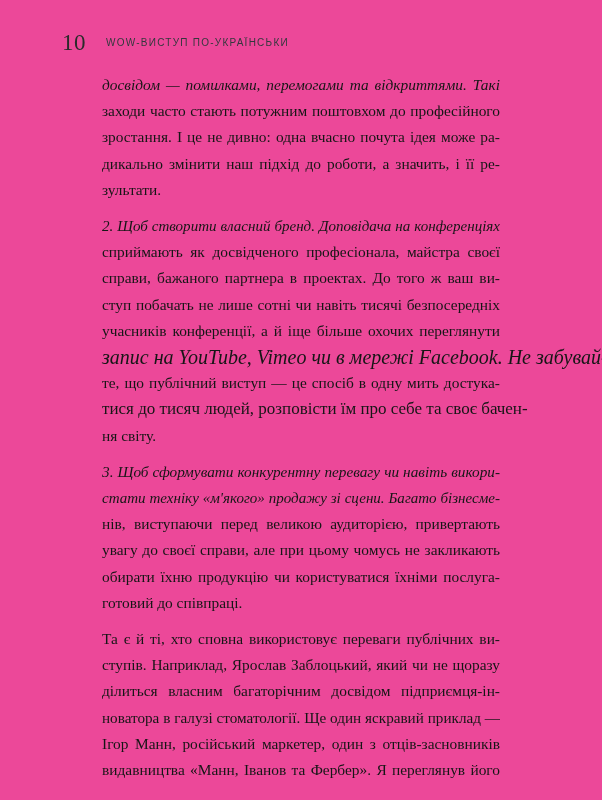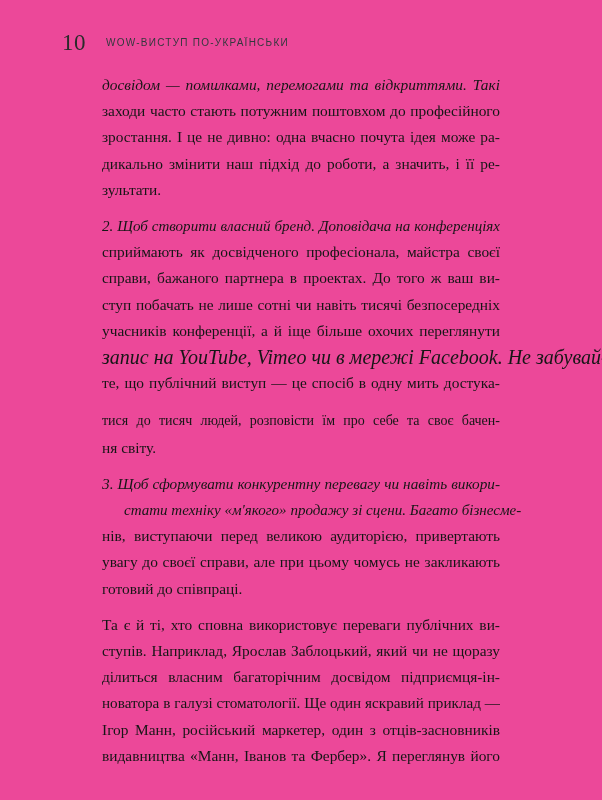--- a/index.html
+++ b/index.html
@@ -105,29 +105,30 @@
     </p>
 
     <p class="para">
       <span class="ln lead" style="font-size: 15.04px;">2. Щоб створити власний бренд. Доповідача на конференціях</span>
       <span class="ln" style="font-size: 15.4px;">сприймають як досвідченого професіонала, майстра своєї</span>
       <span class="ln" style="font-size: 15.4px;">справи, бажаного партнера в проектах. До того ж ваш ви-</span>
       <span class="ln" style="font-size: 15.4px;">ступ побачать не лише сотні чи навіть тисячі безпосередніх</span>
       <span class="ln" style="font-size: 15.4px;">учасників конференції, а й іще більше охочих переглянути</span>
       <span class="ln" style="font-size: 20px; font-style: italic;">запис на YouTube, Vimeo чи в мережі Facebook. Не забувай-</span>
       <span class="ln" style="font-size: 15.4px;">те, що публічний виступ — це спосіб в одну мить достука-</span>
-      <span class="ln" style="font-size: 14px; margin-top: 12px;">тися до тисяч людей, розповісти їм про себе та своє бачен-</span>
+      <span class="ln" style="font-size: 17px;">тися до тисяч людей, розповісти їм про себе та своє бачен-</span>
       <span class="ln last">ня світу.</span>
     </p>
 
     <p class="para">
       <span class="ln lead" style="font-size: 15.28px;">3. Щоб сформувати конкурентну перевагу чи навіть викори-</span>
-      <span class="ln" style="font-size: 15.04px; margin-left: 22px;"><i class="lead">стати техніку «м'якого» продажу зі сцени. Багато бізнесме-</i></span>
+      <span class="ln" style="font-size: 15.04px;"><i class="lead">стати техніку «м'якого» продажу зі сцени. Багато бізнесме-</i></span>
       <span class="ln" style="font-size: 15.4px;">нів, виступаючи перед великою аудиторією, привертають</span>
       <span class="ln" style="font-size: 15.4px;">увагу до своєї справи, але при цьому чомусь не закликають</span>
+      <span class="ln" style="font-size: 15.4px;">обирати їхню продукцію чи користуватися їхніми послуга-</span>
       <span class="ln last">готовий до співпраці.</span>
     </p>
 
     <p class="para">
       <span class="ln" style="font-size: 15.4px;">Та є й ті, хто сповна використовує переваги публічних ви-</span>
       <span class="ln" style="font-size: 15.4px;">ступів. Наприклад, Ярослав Заблоцький, який чи не щоразу</span>
       <span class="ln" style="font-size: 15.4px;">ділиться власним багаторічним досвідом підприємця-ін-</span>
       <span class="ln" style="font-size: 15.16px;">новатора в галузі стоматології. Ще один яскравий приклад —</span>
       <span class="ln" style="font-size: 15.4px;">Ігор Манн, російський маркетер, один з отців-засновників</span>
       <span class="ln" style="font-size: 15.4px;">видавництва «Манн, Іванов та Фербер». Я переглянув його</span>

